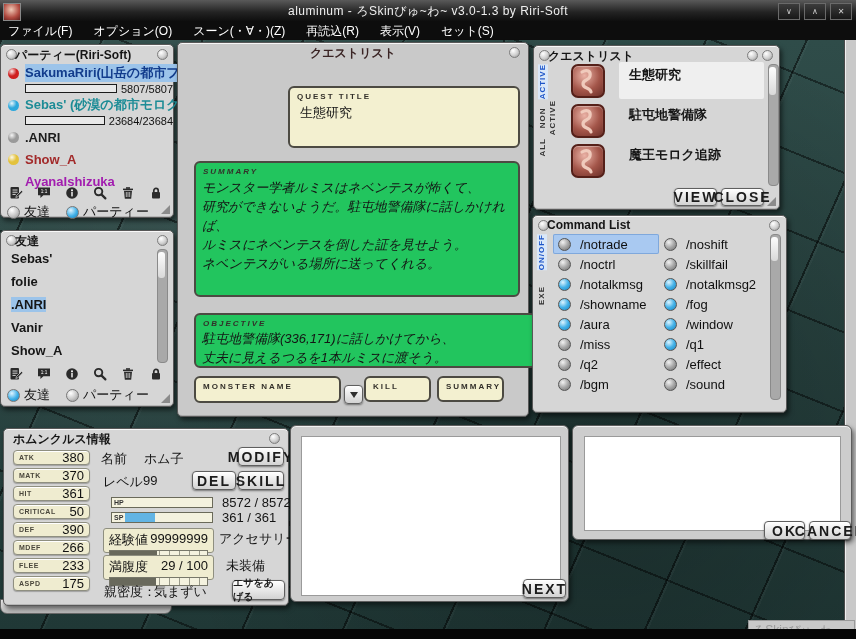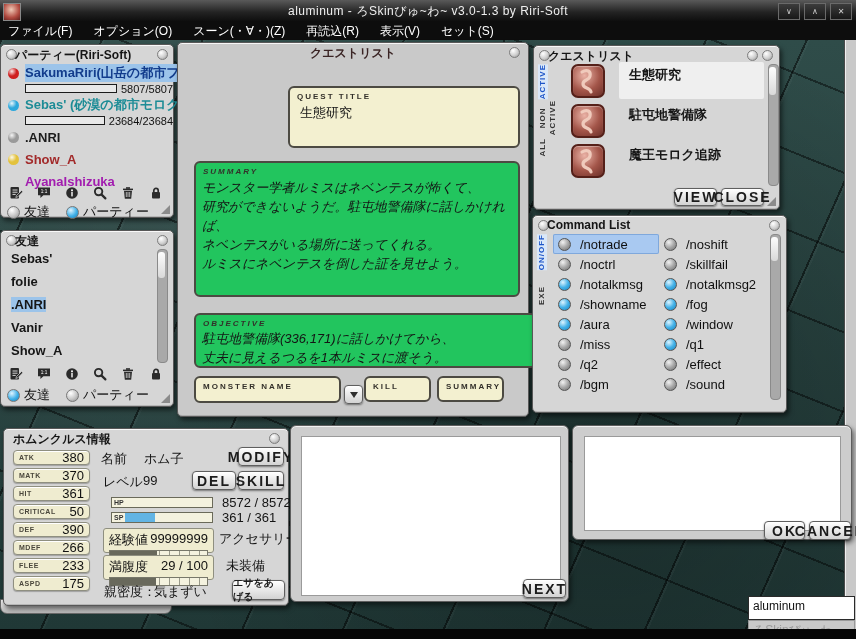--- a/index.html
+++ b/index.html
@@ -291,22 +291,22 @@
     <div class="crbox" style="left:110px;top:43px;width:232px;height:62px;">
       <div class="blabel">QUEST TITLE</div>
       <div class="jtext" style="padding:3px 0 0 10px;">生態研究</div>
     </div>
 
     <div class="whbox" style="left:16px;top:118px;width:326px;height:136px;">
       <div class="blabel">SUMMARY</div>
       <div class="jtext" style="padding:2px 0 0 6px;line-height:19px;">
           <div>モンスター学者ルミスはネベンテスが怖くて、</div>
           <div>研究ができないようだ。駐屯地警備隊に話しかければ、</div>
+          <div>ルミスにネベンテスを倒した証を見せよう。</div>
           <div>ネベンテスがいる場所に送ってくれる。</div>
-          <div>ルミスにネベンテスを倒した証を見せよう。</div>
         </div>
     </div>
 
     <div class="whbox" style="left:16px;top:270px;width:343px;height:55px;">
       <div class="blabel">OBJECTIVE</div>
       <div class="jtext" style="padding:1px 0 0 6px;line-height:19px;">
           <div>駐屯地警備隊(336,171)に話しかけてから、</div>
           <div>丈夫に見えるつるを1本ルミスに渡そう。</div>
         </div>
     </div>
@@ -534,17 +534,16 @@
     <div class="dwhite" style="left:10px;top:10px;width:258px;height:158px;"></div>
     <div class="btn" style="left:232px;top:153px;width:41px;height:17px;">NEXT</div>
   </div>
 
   <div class="dframe" style="left:572px;top:425px;width:278px;height:113px;">
     <div class="dwhite" style="left:11px;top:10px;width:255px;height:93px;"></div>
     <div class="btn" style="left:191px;top:95px;width:39px;height:17px;">OK</div>
     <div class="btn" style="left:236px;top:95px;width:40px;height:17px;">CANCEL</div>
   </div>
 
-  <div class="skinval" style="left:748px;top:596px;width:107px;height:24px;">aluminum</div>
   <div class="skincap" style="left:748px;top:620px;width:107px;height:17px;">ろSkinびゅ~わ~</div>
 
   <div class="bottomstrip"></div>
 </div>
 
 </body></html>

